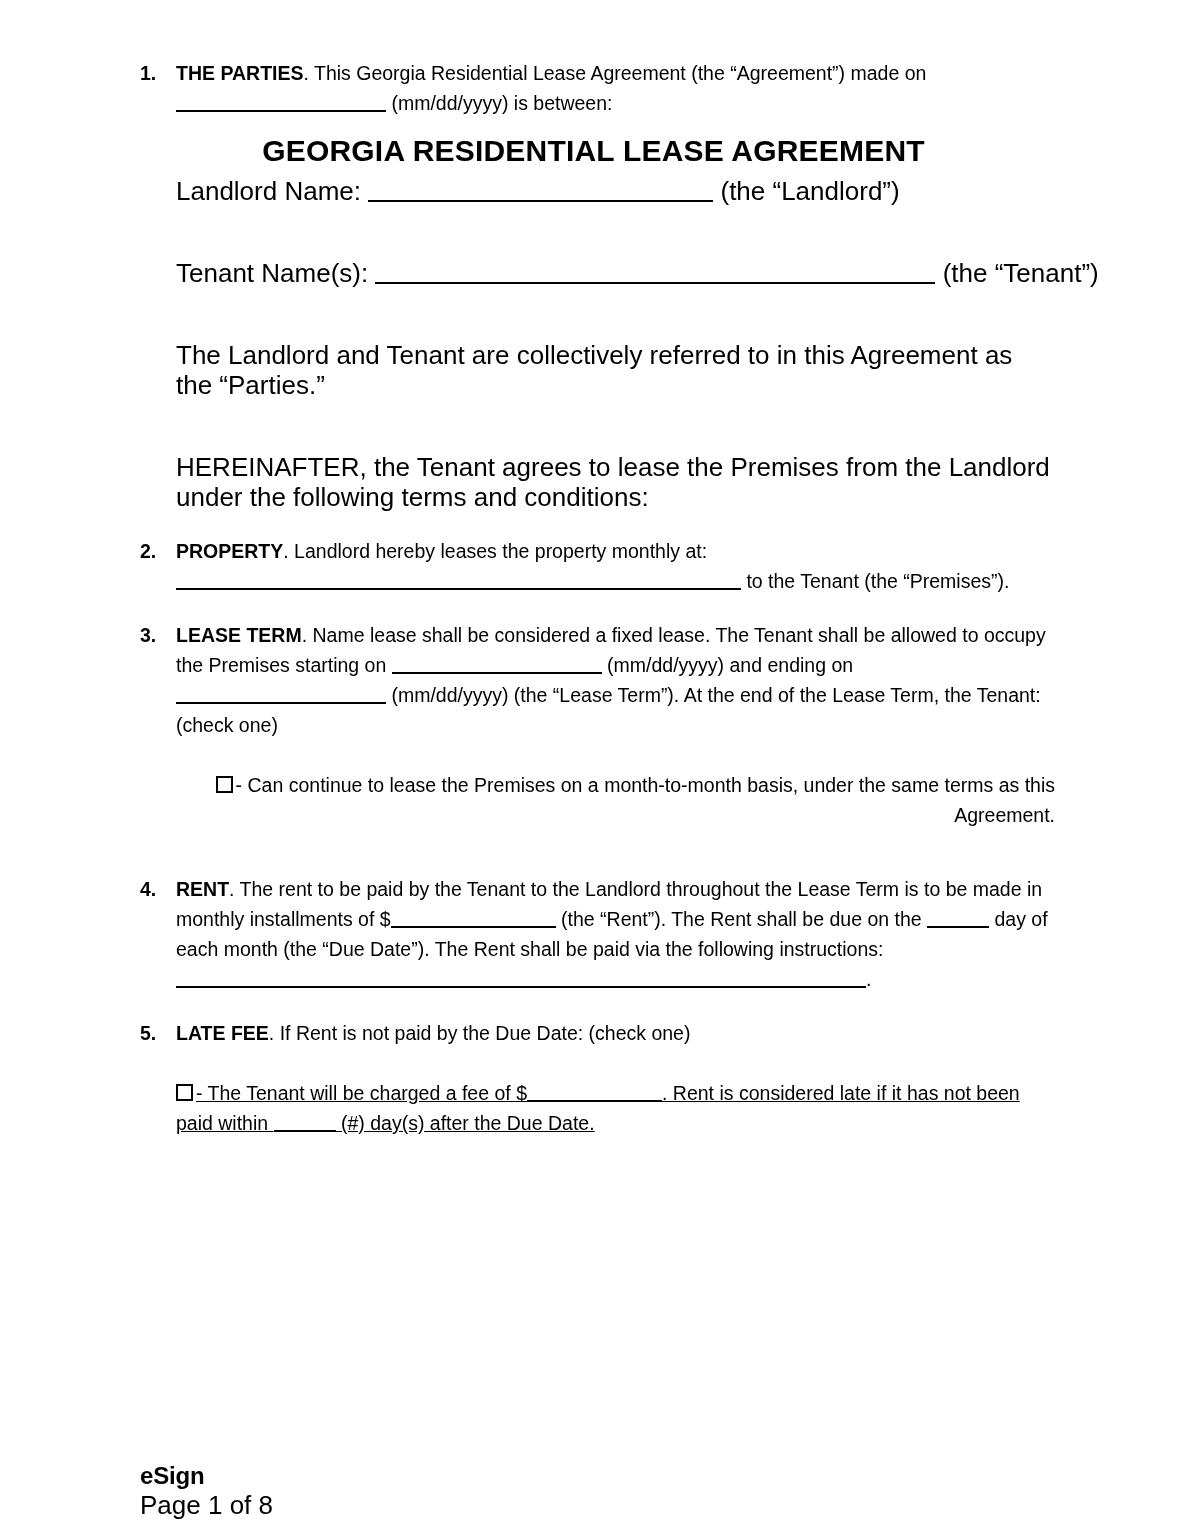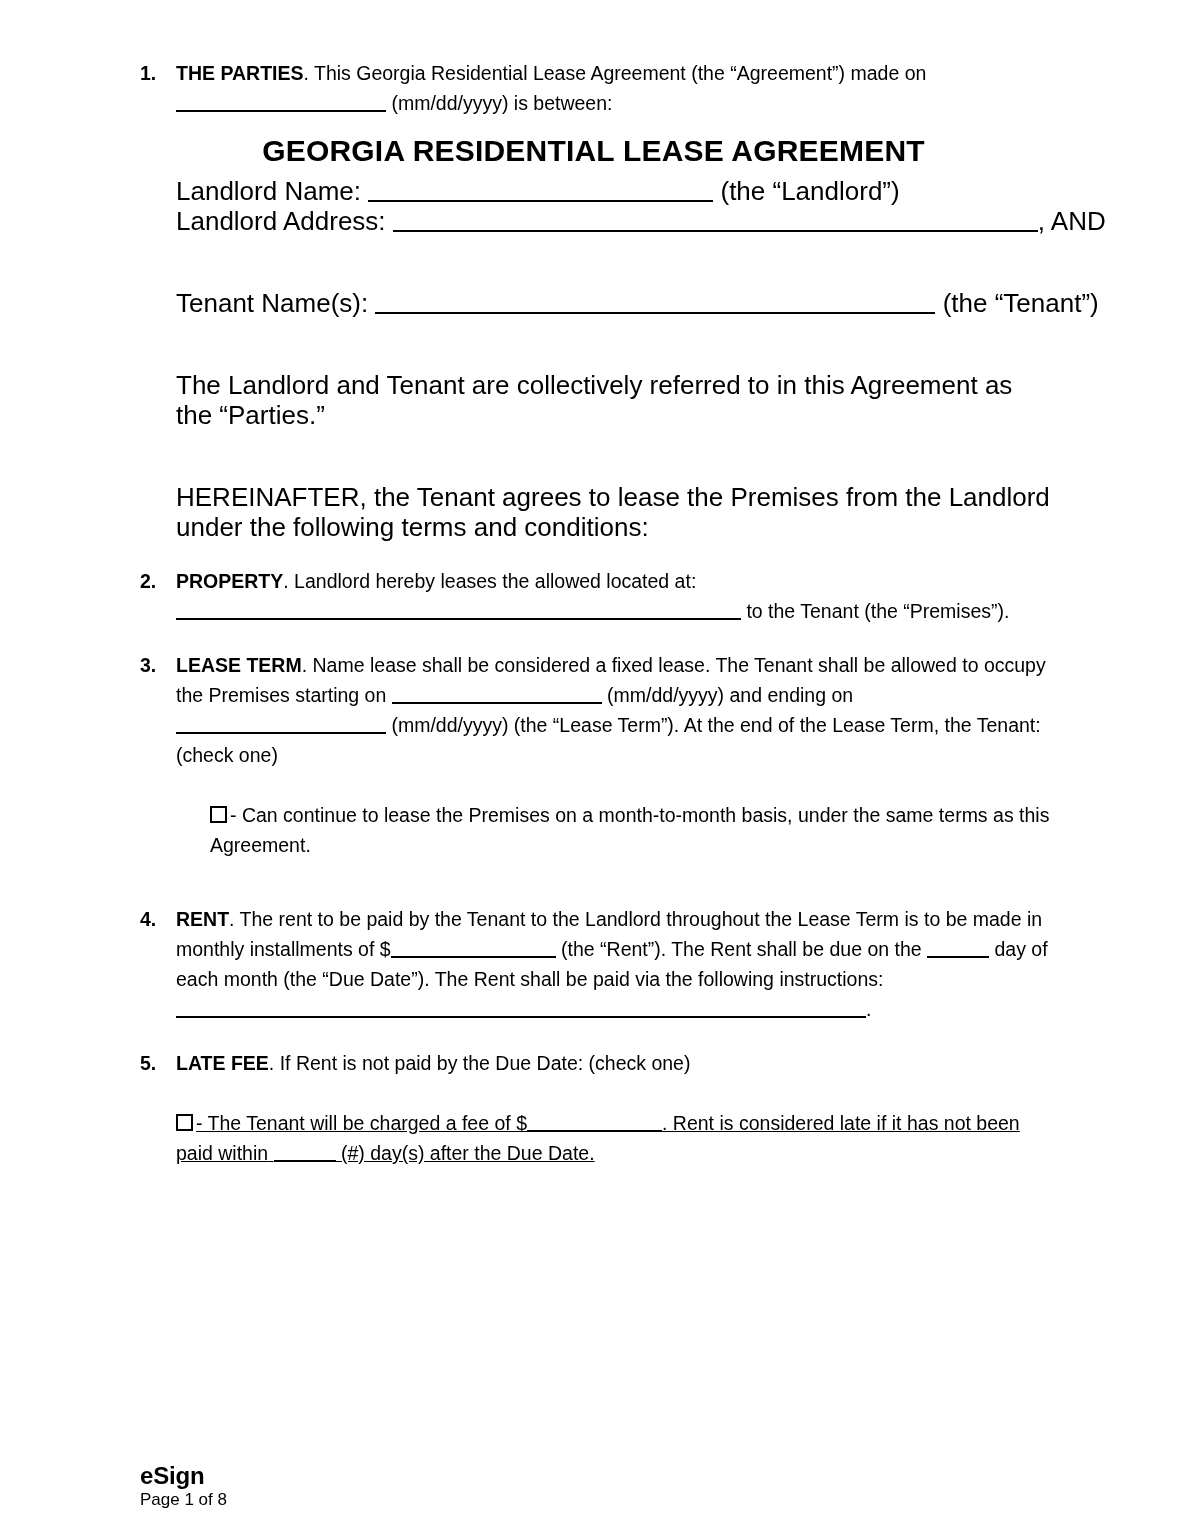--- a/index.html
+++ b/index.html
@@ -80,21 +80,21 @@
   .b-day    { width: 62px; }
   .b-instr  { width: 690px; }
   .b-fee    { width: 135px; }
   .b-days   { width: 62px; }
 
   
   .cb-row {
     font-size: 19.5px;
     line-height: 30px;
   }
-  .cb-row.indent-deep { padding-left: 70px; }
+  .cb-row.indent-deep { padding-left: 70px; text-align: right; }
   .cb-row.indent-flat { padding-left: 36px; text-decoration: underline; }
   .checkbox {
     display: inline-block;
     width: 13px;
     height: 13px;
     border: 2px solid #000;
     background: #fff;
     vertical-align: -1px;
     margin-right: 3px;
     box-sizing: content-box;
@@ -115,21 +115,21 @@
     justify-content: space-between;
     align-items: baseline;
     flex-direction: column;
   }
   .brand {
     font-size: 24px;
     font-weight: bold;
     letter-spacing: -0.2px;
   }
   .page-num {
-    font-size: 17px;
+    font-size: 26px;
   }
   .nowrap { white-space: nowrap; }
 </style>
 </head>
 <body>
 
 <div class="page">
 
   <h1 class="doc-title">GEORGIA RESIDENTIAL LEASE AGREEMENT</h1>
 
@@ -144,24 +144,20 @@
     </div>
 
     <div class="gap-md"></div>
 
     <div class="para">
       <div class="nowrap">
         <span>Landlord Name:</span>
         <span class="blank b-name"></span>
         <span>(the “Landlord”)</span>
       </div>
-      <div class="nowrap">
-        <span>Landlord Address:</span>
-        <span class="blank b-addr"></span><span>, AND</span>
-      </div>
     </div>
 
     <div class="gap-sm"></div>
 
     <div class="para nowrap">
       <span>Tenant Name(s):</span>
       <span class="blank b-tenant"></span>
       <span>(the “Tenant”)</span>
     </div>
 
@@ -170,21 +166,21 @@
     <div class="para">The Landlord and Tenant are collectively referred to in this Agreement as the “Parties.”</div>
 
     <div class="gap-sm"></div>
 
     <div class="para">HEREINAFTER, the Tenant agrees to lease the Premises from the Landlord under the following terms and conditions:</div>
 
     <div class="gap-sm"></div>
 
     <div class="section">
       <span class="sec-num">2.</span>
-      <span class="sec-head">PROPERTY</span><span>. Landlord hereby leases the allowed located at:</span>
+      <span class="sec-head">PROPERTY</span><span>. Landlord hereby leases the property monthly at:</span>
       <br>
       <span class="blank b-prop"></span>
       <span>to the Tenant (the “Premises”).</span>
     </div>
 
     <div class="gap-sm"></div>
 
     <div class="section">
       <span class="sec-num">3.</span>
       <span class="sec-head">LEASE TERM</span><span>. Name lease shall be considered a fixed lease. The Tenant shall be allowed to occupy the Premises starting on</span>

